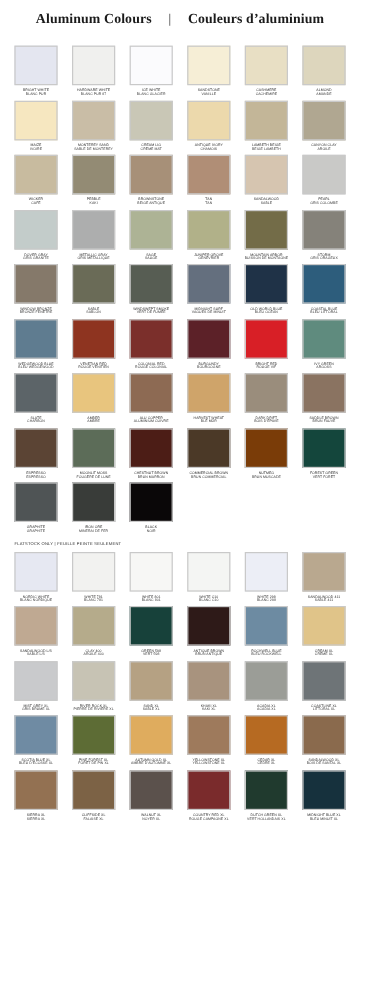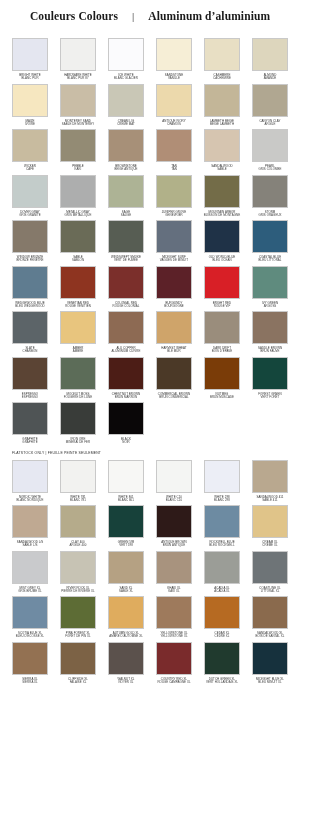--- a/index.html
+++ b/index.html
@@ -82,23 +82,23 @@
     color: #2b2b2b;
   }
   .section-gap { height: 4px; }
 </style>
 </head>
 <body>
 
 <div id="page">
 
   <div class="header">
-    <span class="header-title">Couleurs Colours</span>
+    <span class="header-title">Aluminum Colours</span>
     <span class="header-sep">|</span>
-    <span class="header-title">Aluminum d’aluminium</span>
+    <span class="header-title">Couleurs d’aluminium</span>
   </div>
 
   <div id="sections">
       <div class="section-gap"></div>
       <div class="grid">
         <div class="cell">
           <div class="chip" style="background: rgb(228, 230, 240);"></div>
           <div class="labels">
             <span class="lab-en">BRIGHT WHITE</span>
             <span class="lab-fr">BLANC PUR</span>

